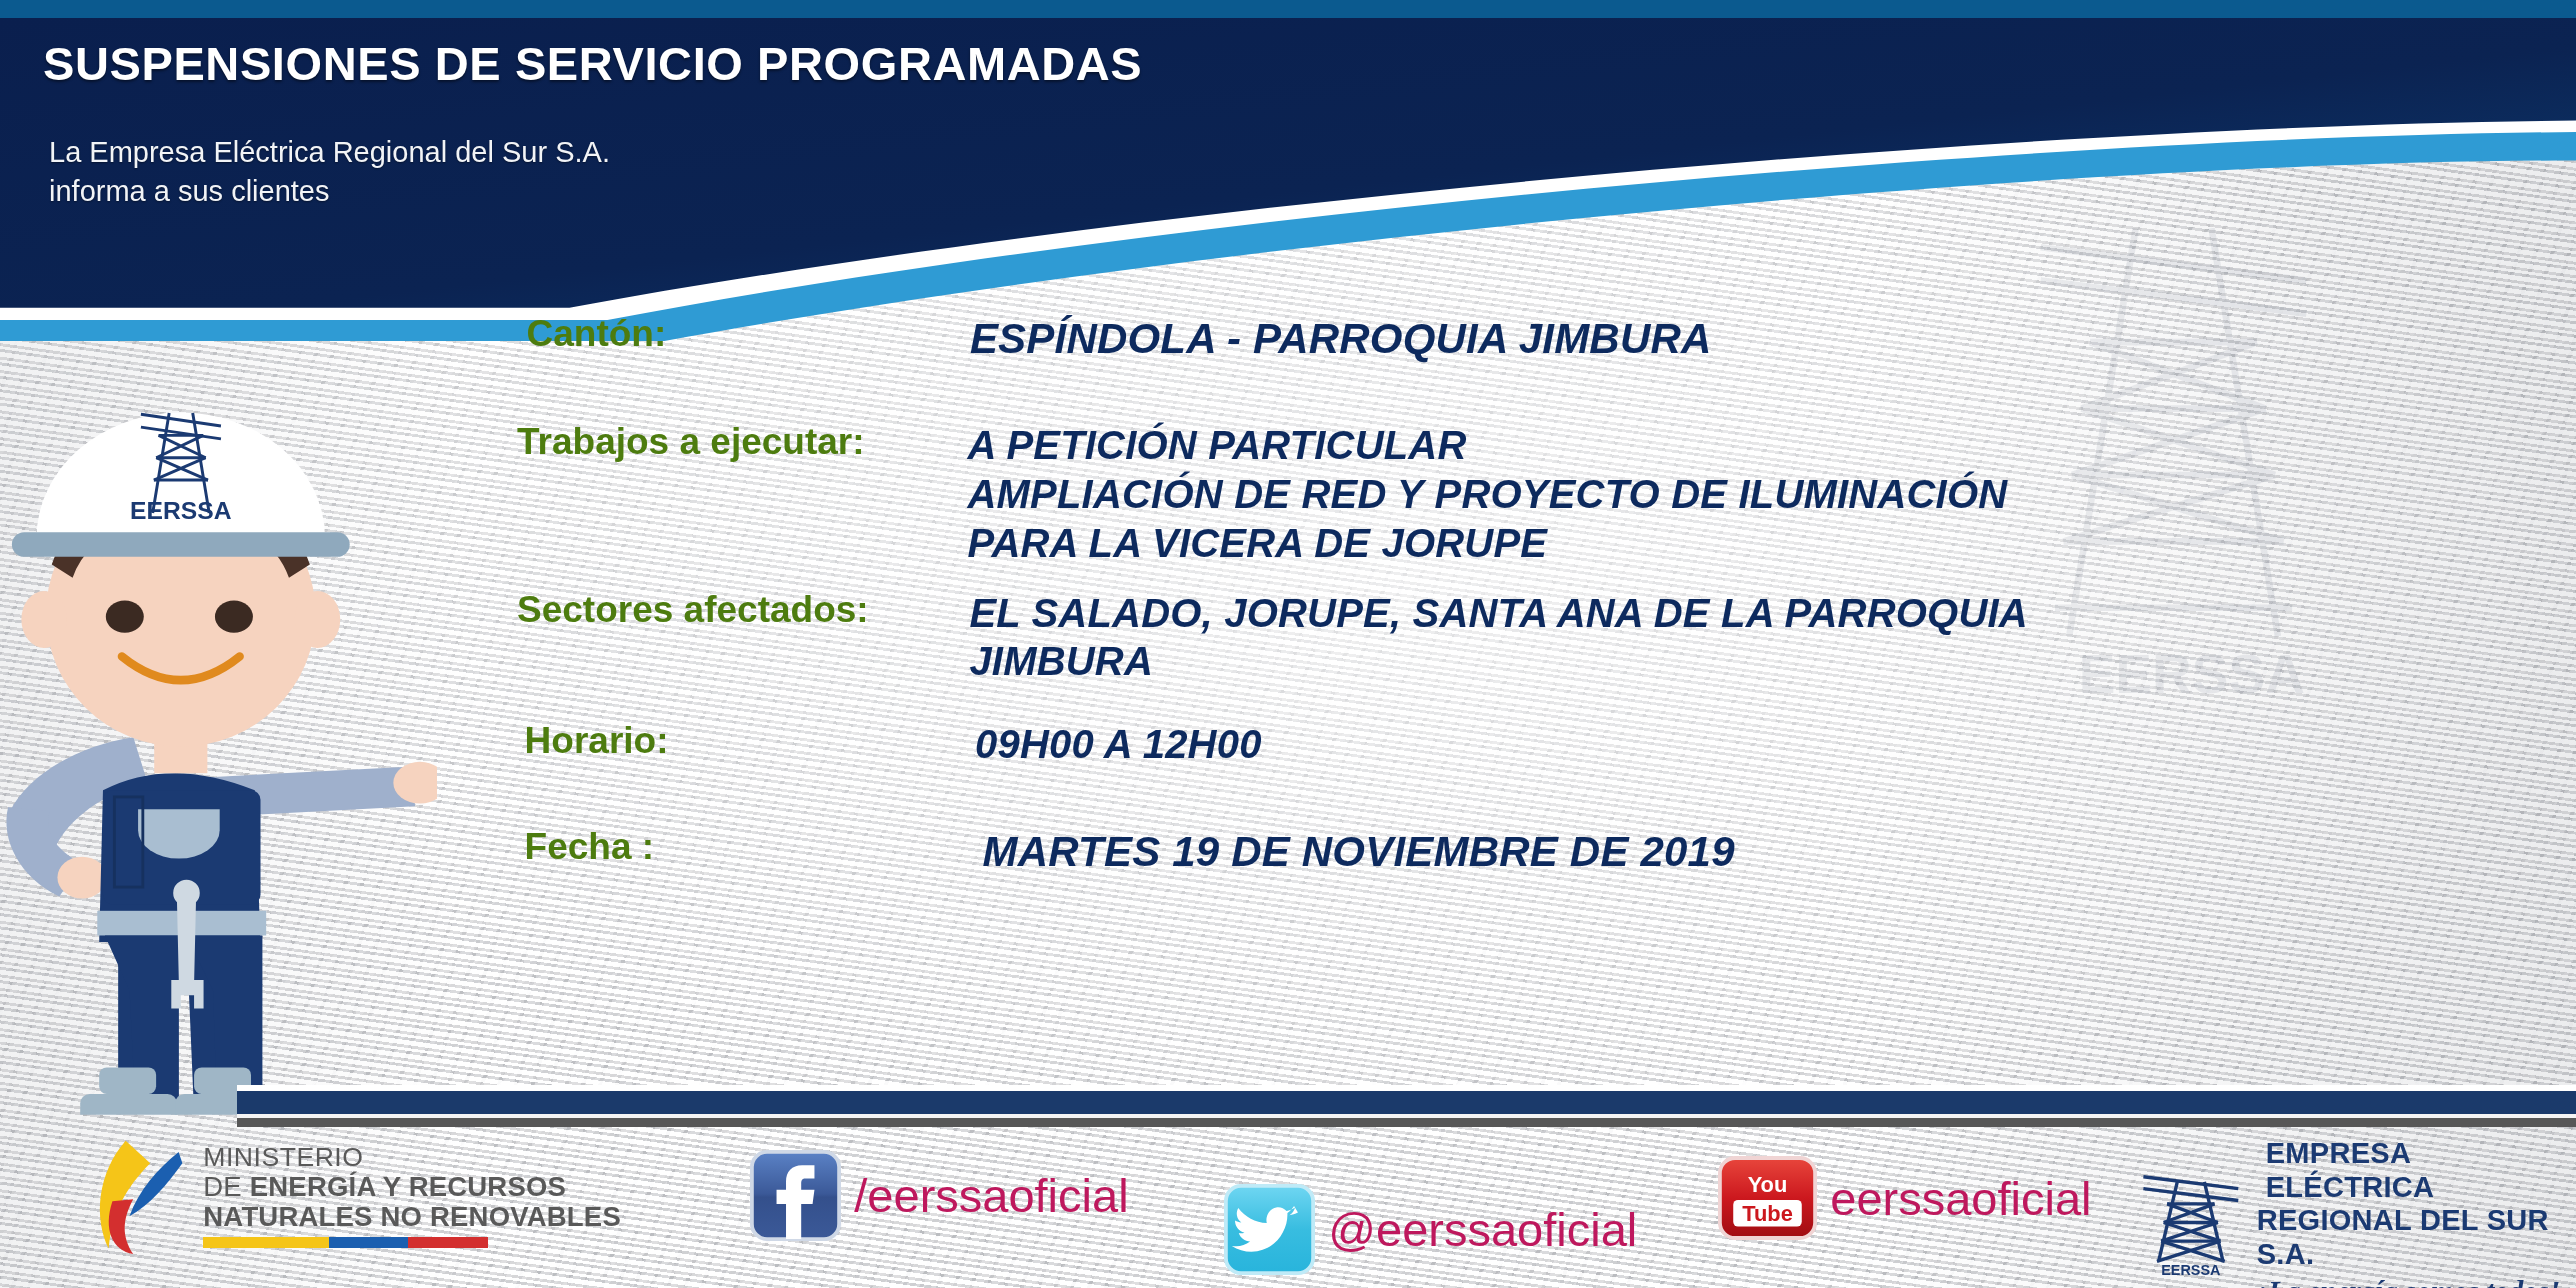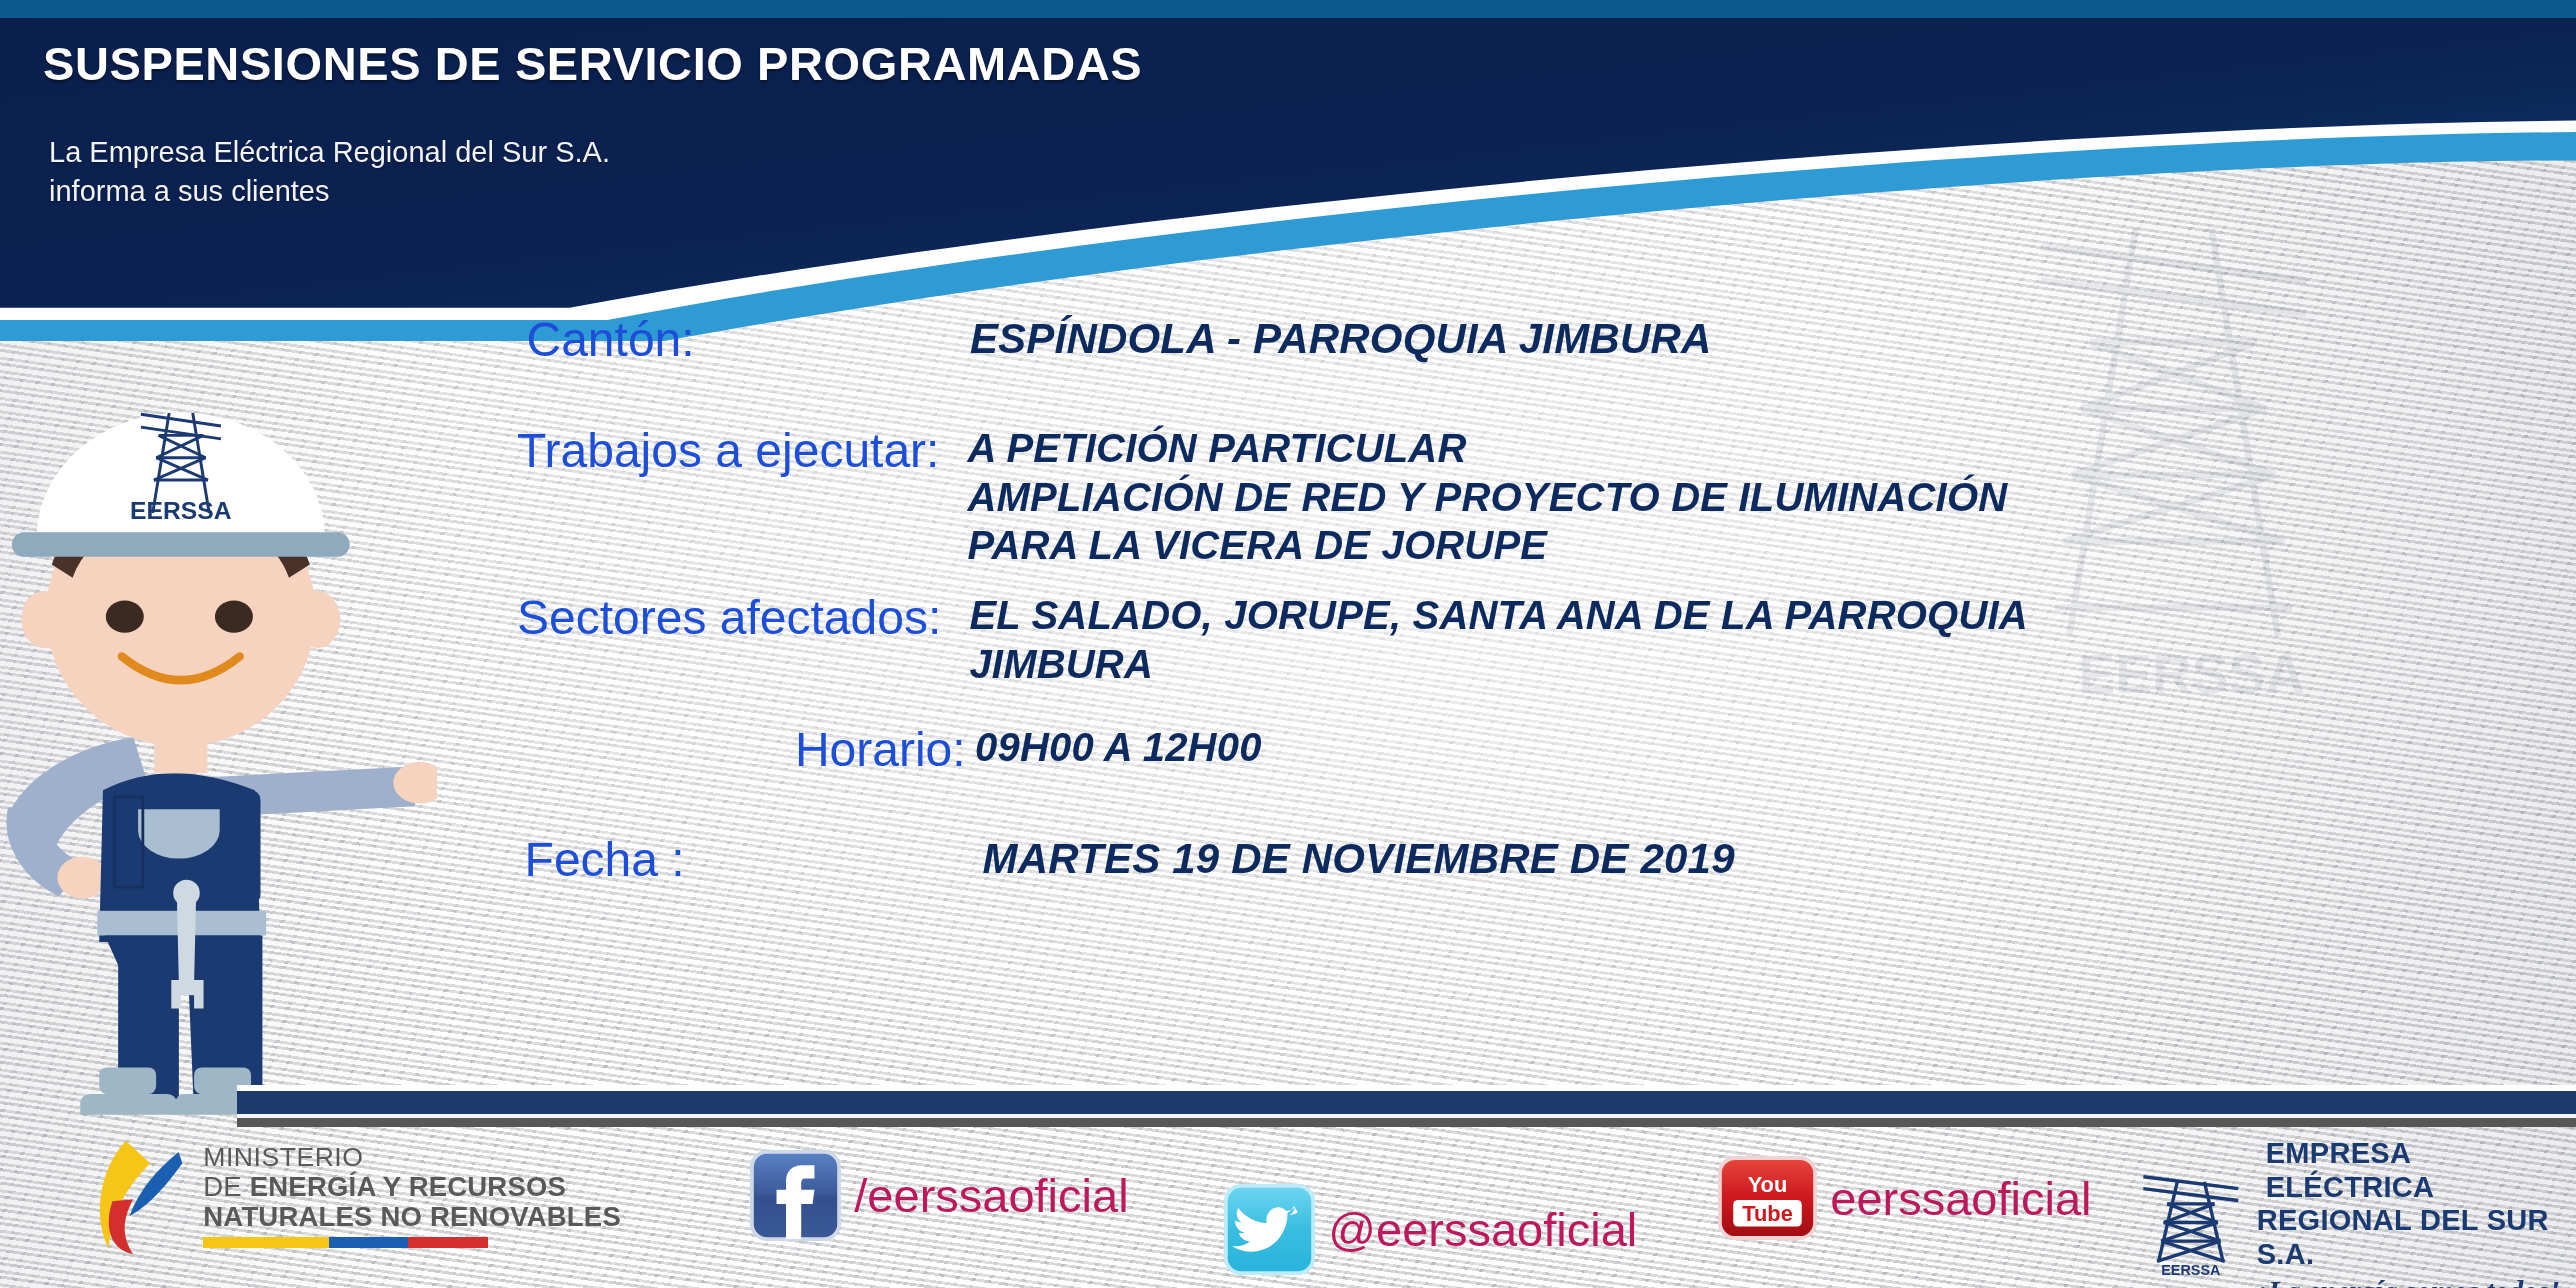--- a/index.html
+++ b/index.html
@@ -61,28 +61,28 @@
 
   
   .content{position:absolute;left:517px;top:313px;width:2022px;}
   .row{display:flex;align-items:flex-start;}
   .row-canton{margin-bottom:57px;}
   .row-trabajos{margin-bottom:21px;}
   .row-sectores{margin-bottom:34px;}
   .row-horario{margin-bottom:57px;}
   .lbl{
     flex:0 0 auto;
-    font-size:48px;color:#1d4ed8;font-weight:normal;
+    font-size:37px;color:#4d7c0f;font-weight:bold;
     line-height:1.12;
     white-space:nowrap;
   }
   .lbl-canton{width:432px;padding-left:9.5px;}
   .lbl-trabajos{width:441px;}
   .lbl-sectores{width:441px;}
-  .lbl-horario{width:441px;padding-left:7.6px;text-align:right;}
+  .lbl-horario{width:441px;padding-left:7.6px;}
   .lbl-fecha{width:441px;padding-left:7.6px;}
   .val{
     font-size:40px;color:#0d2a5e;font-weight:bold;
     line-height:1.22;letter-spacing:0.2px;font-style:italic;
   }
   .val-canton{font-size:42px;margin-left:11.4px;}
   .val-trabajos{margin-left:9.5px;}
   .val-sectores{margin-left:11.4px;}
   .val-horario{margin-left:9.5px;}
   .val-fecha{font-size:42px;margin-left:17px;}

